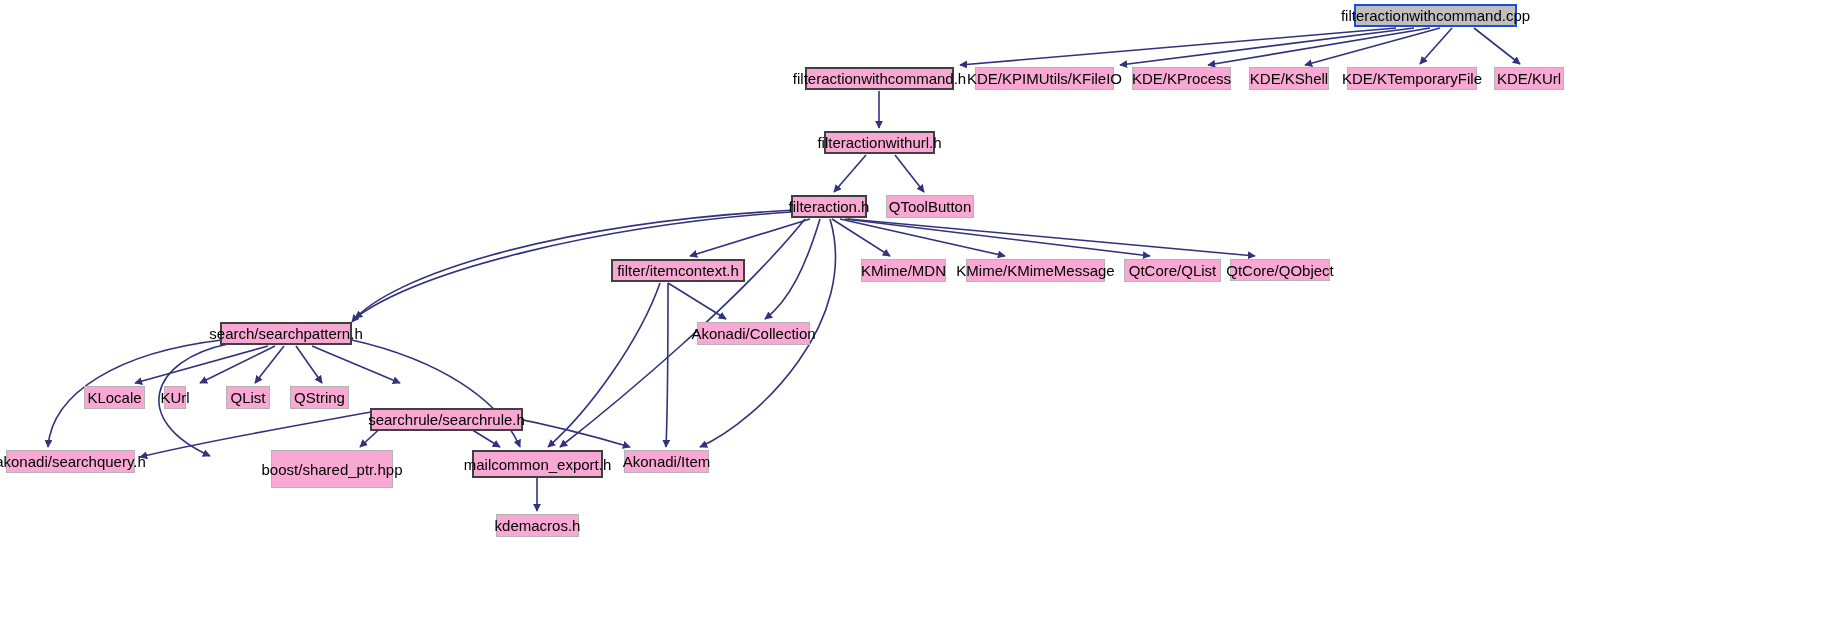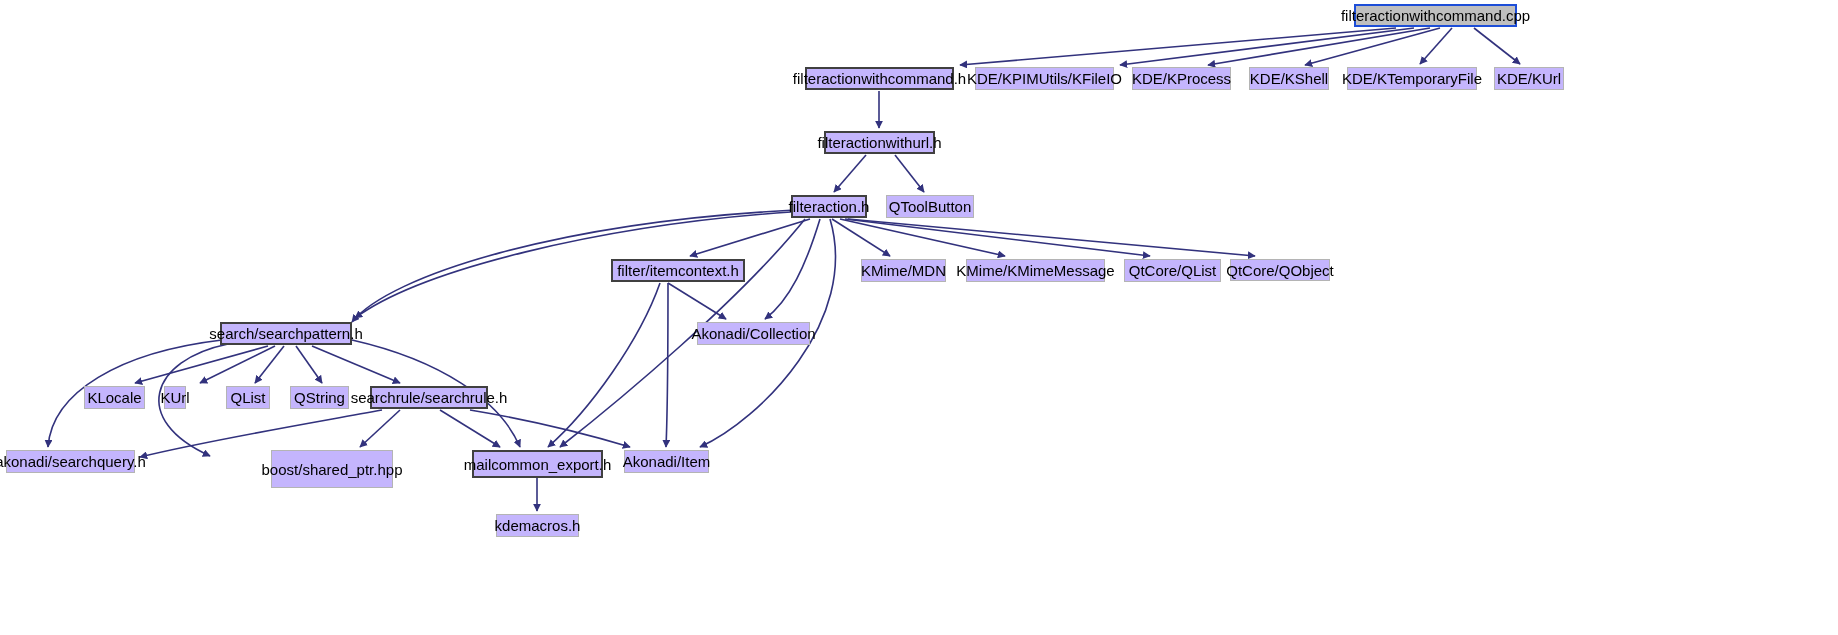--- a/index.html
+++ b/index.html
@@ -1,20 +1,20 @@
 <!DOCTYPE html>
 <html><head>
 <meta charset="utf-8">
 <style>
   html,body{margin:0;padding:0;background:#ffffff;}
   body{font-family:"Liberation Sans","DejaVu Sans",sans-serif;}
   #graph{position:relative;width:1838px;height:635px;background:#ffffff;overflow:hidden;}
   #edges{position:absolute;left:0;top:0;width:1838px;height:635px;pointer-events:none;}
   .node{position:absolute;box-sizing:border-box;display:flex;align-items:center;justify-content:center;
-        background:#c4b5fd;border:1px solid #b4b4b4;color:#000000;white-space:nowrap;
+        background:#f9a8d4;border:1px solid #b4b4b4;color:#000000;white-space:nowrap;
         font-size:15px;line-height:1;letter-spacing:0px;}
   .node.hdr{border:2px solid #404040;}
   .node.root{border:2px solid #1d4ed8;background:#bfbfbf;}
 </style>
 </head>
 <body>
 
 <div id="graph">
 
   <svg id="edges" viewBox="0 0 1838 635" width="1838" height="635" xmlns="http://www.w3.org/2000/svg">
@@ -89,21 +89,21 @@
   <div class="node" style="left:1124px;top:259px;width:97px;height:23px">QtCore/QList</div>
   <div class="node" style="left:1230px;top:259px;width:100px;height:22px">QtCore/QObject</div>
 
   <div class="node" style="left:697px;top:322px;width:113px;height:23px">Akonadi/Collection</div>
   <div class="node hdr" style="left:220px;top:322px;width:132px;height:23px">search/searchpattern.h</div>
 
   <div class="node" style="left:84px;top:386px;width:61px;height:23px">KLocale</div>
   <div class="node" style="left:164px;top:386px;width:22px;height:23px">KUrl</div>
   <div class="node" style="left:226px;top:386px;width:44px;height:23px">QList</div>
   <div class="node" style="left:290px;top:386px;width:59px;height:23px">QString</div>
-  <div class="node hdr" style="left:370px;top:386px;width:118px;height:23px">searchrule/searchrule.h</div>
+  <div class="node hdr" style="left:370px;top:408px;width:153px;height:23px">searchrule/searchrule.h</div>
 
   <div class="node" style="left:6px;top:450px;width:129px;height:23px">akonadi/searchquery.h</div>
   <div class="node" style="left:271px;top:450px;width:122px;height:38px">boost/shared_ptr.hpp</div>
   <div class="node hdr" style="left:472px;top:450px;width:131px;height:28px">mailcommon_export.h</div>
   <div class="node" style="left:624px;top:450px;width:85px;height:23px">Akonadi/Item</div>
 
   <div class="node" style="left:496px;top:514px;width:83px;height:23px">kdemacros.h</div>
 
 </div>
 

